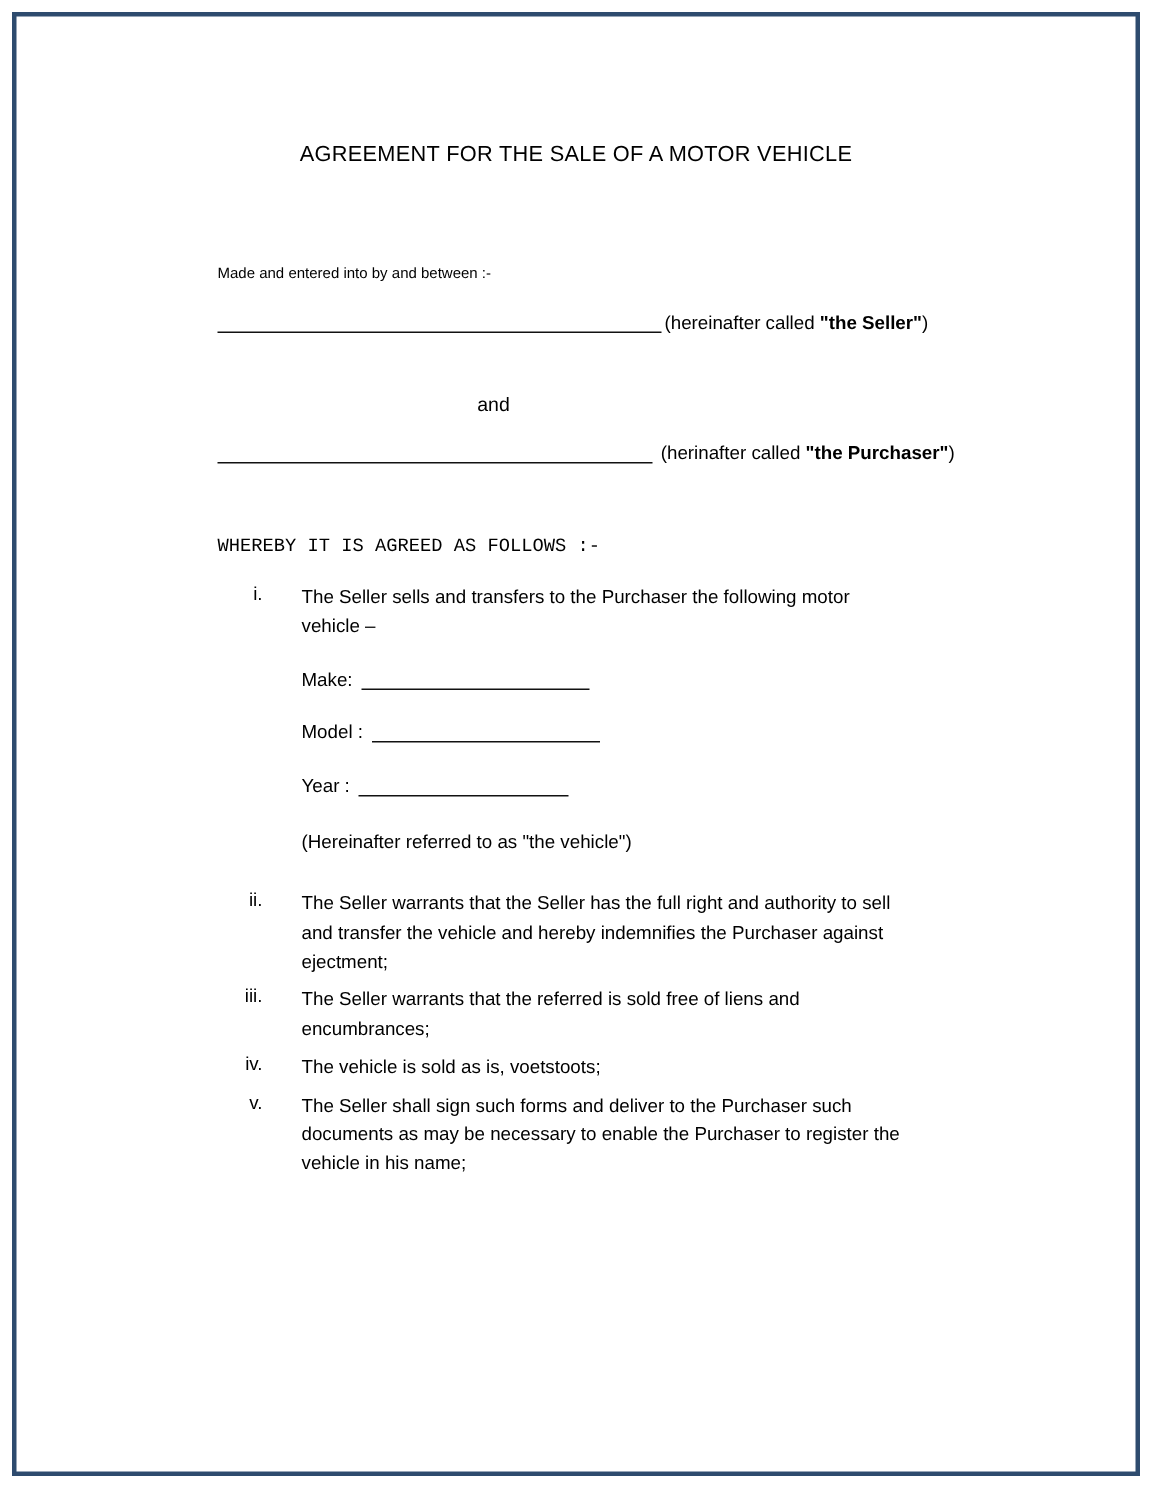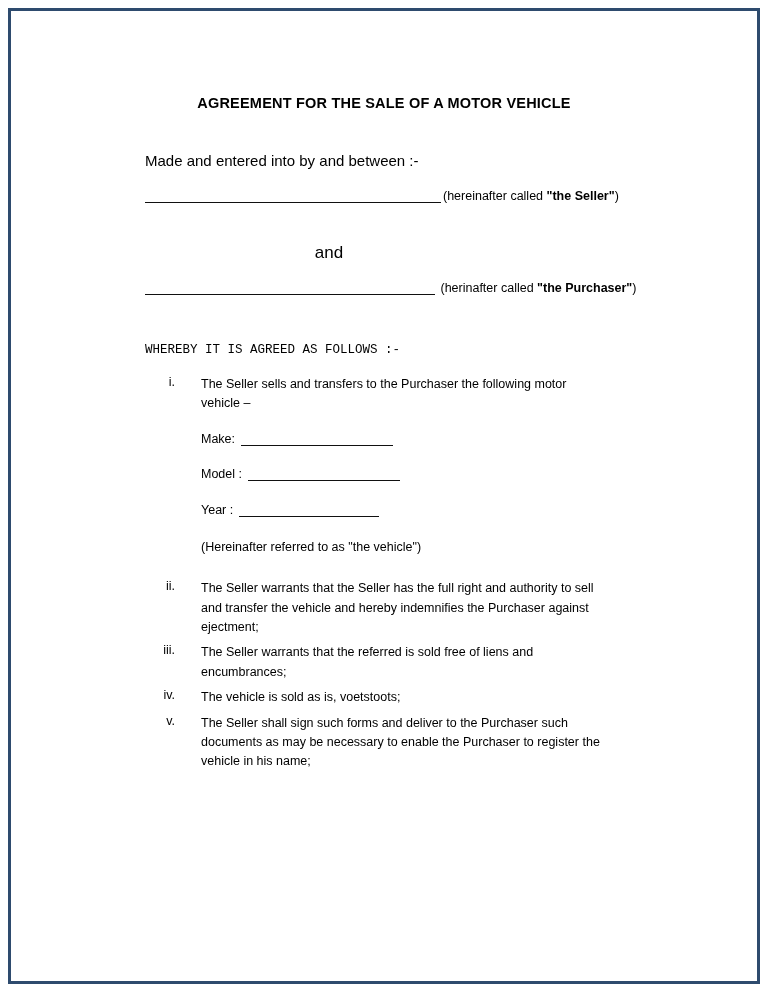--- a/index.html
+++ b/index.html
@@ -29,30 +29,30 @@
     left: 4px;
     top: 4px;
     right: 4px;
     bottom: 4px;
     background: #ffffff;
     box-sizing: border-box;
   }
   .doc-title {
     text-align: center;
     font-size: 14.5px;
-    font-weight: bold;
+    font-weight: normal;
     letter-spacing: 0.2px;
     margin-top: 80px;
   }
   .body-wrap {
     padding: 0 60px 0 130px;
   }
   .intro-line {
-    font-size: 15px;
-    margin-top: 41px;
+    font-size: 10px;
+    margin-top: 66px;
   }
   .party-row {
     margin-top: 20px;
     font-size: 12.5px;
     display: flex;
     align-items: flex-end;
     white-space: nowrap;
   }
   .rule-seller {
     display: inline-block;
@@ -65,21 +65,21 @@
     width: 290px;
     border-bottom: 1px solid #111;
     height: 13px;
   }
   .party-caption {
     font-size: 12.5px;
     padding-left: 2px;
   }
   .and-line {
     text-align: center;
-    font-size: 17px;
+    font-size: 13px;
     margin-top: 40px;
     padding-right: 180px;
   }
   .purchaser-row {
     margin-top: 18px;
   }
   .whereby {
     font-size: 12.5px;
     margin-top: 48px;
     font-family: Liberation Mono, monospace;

